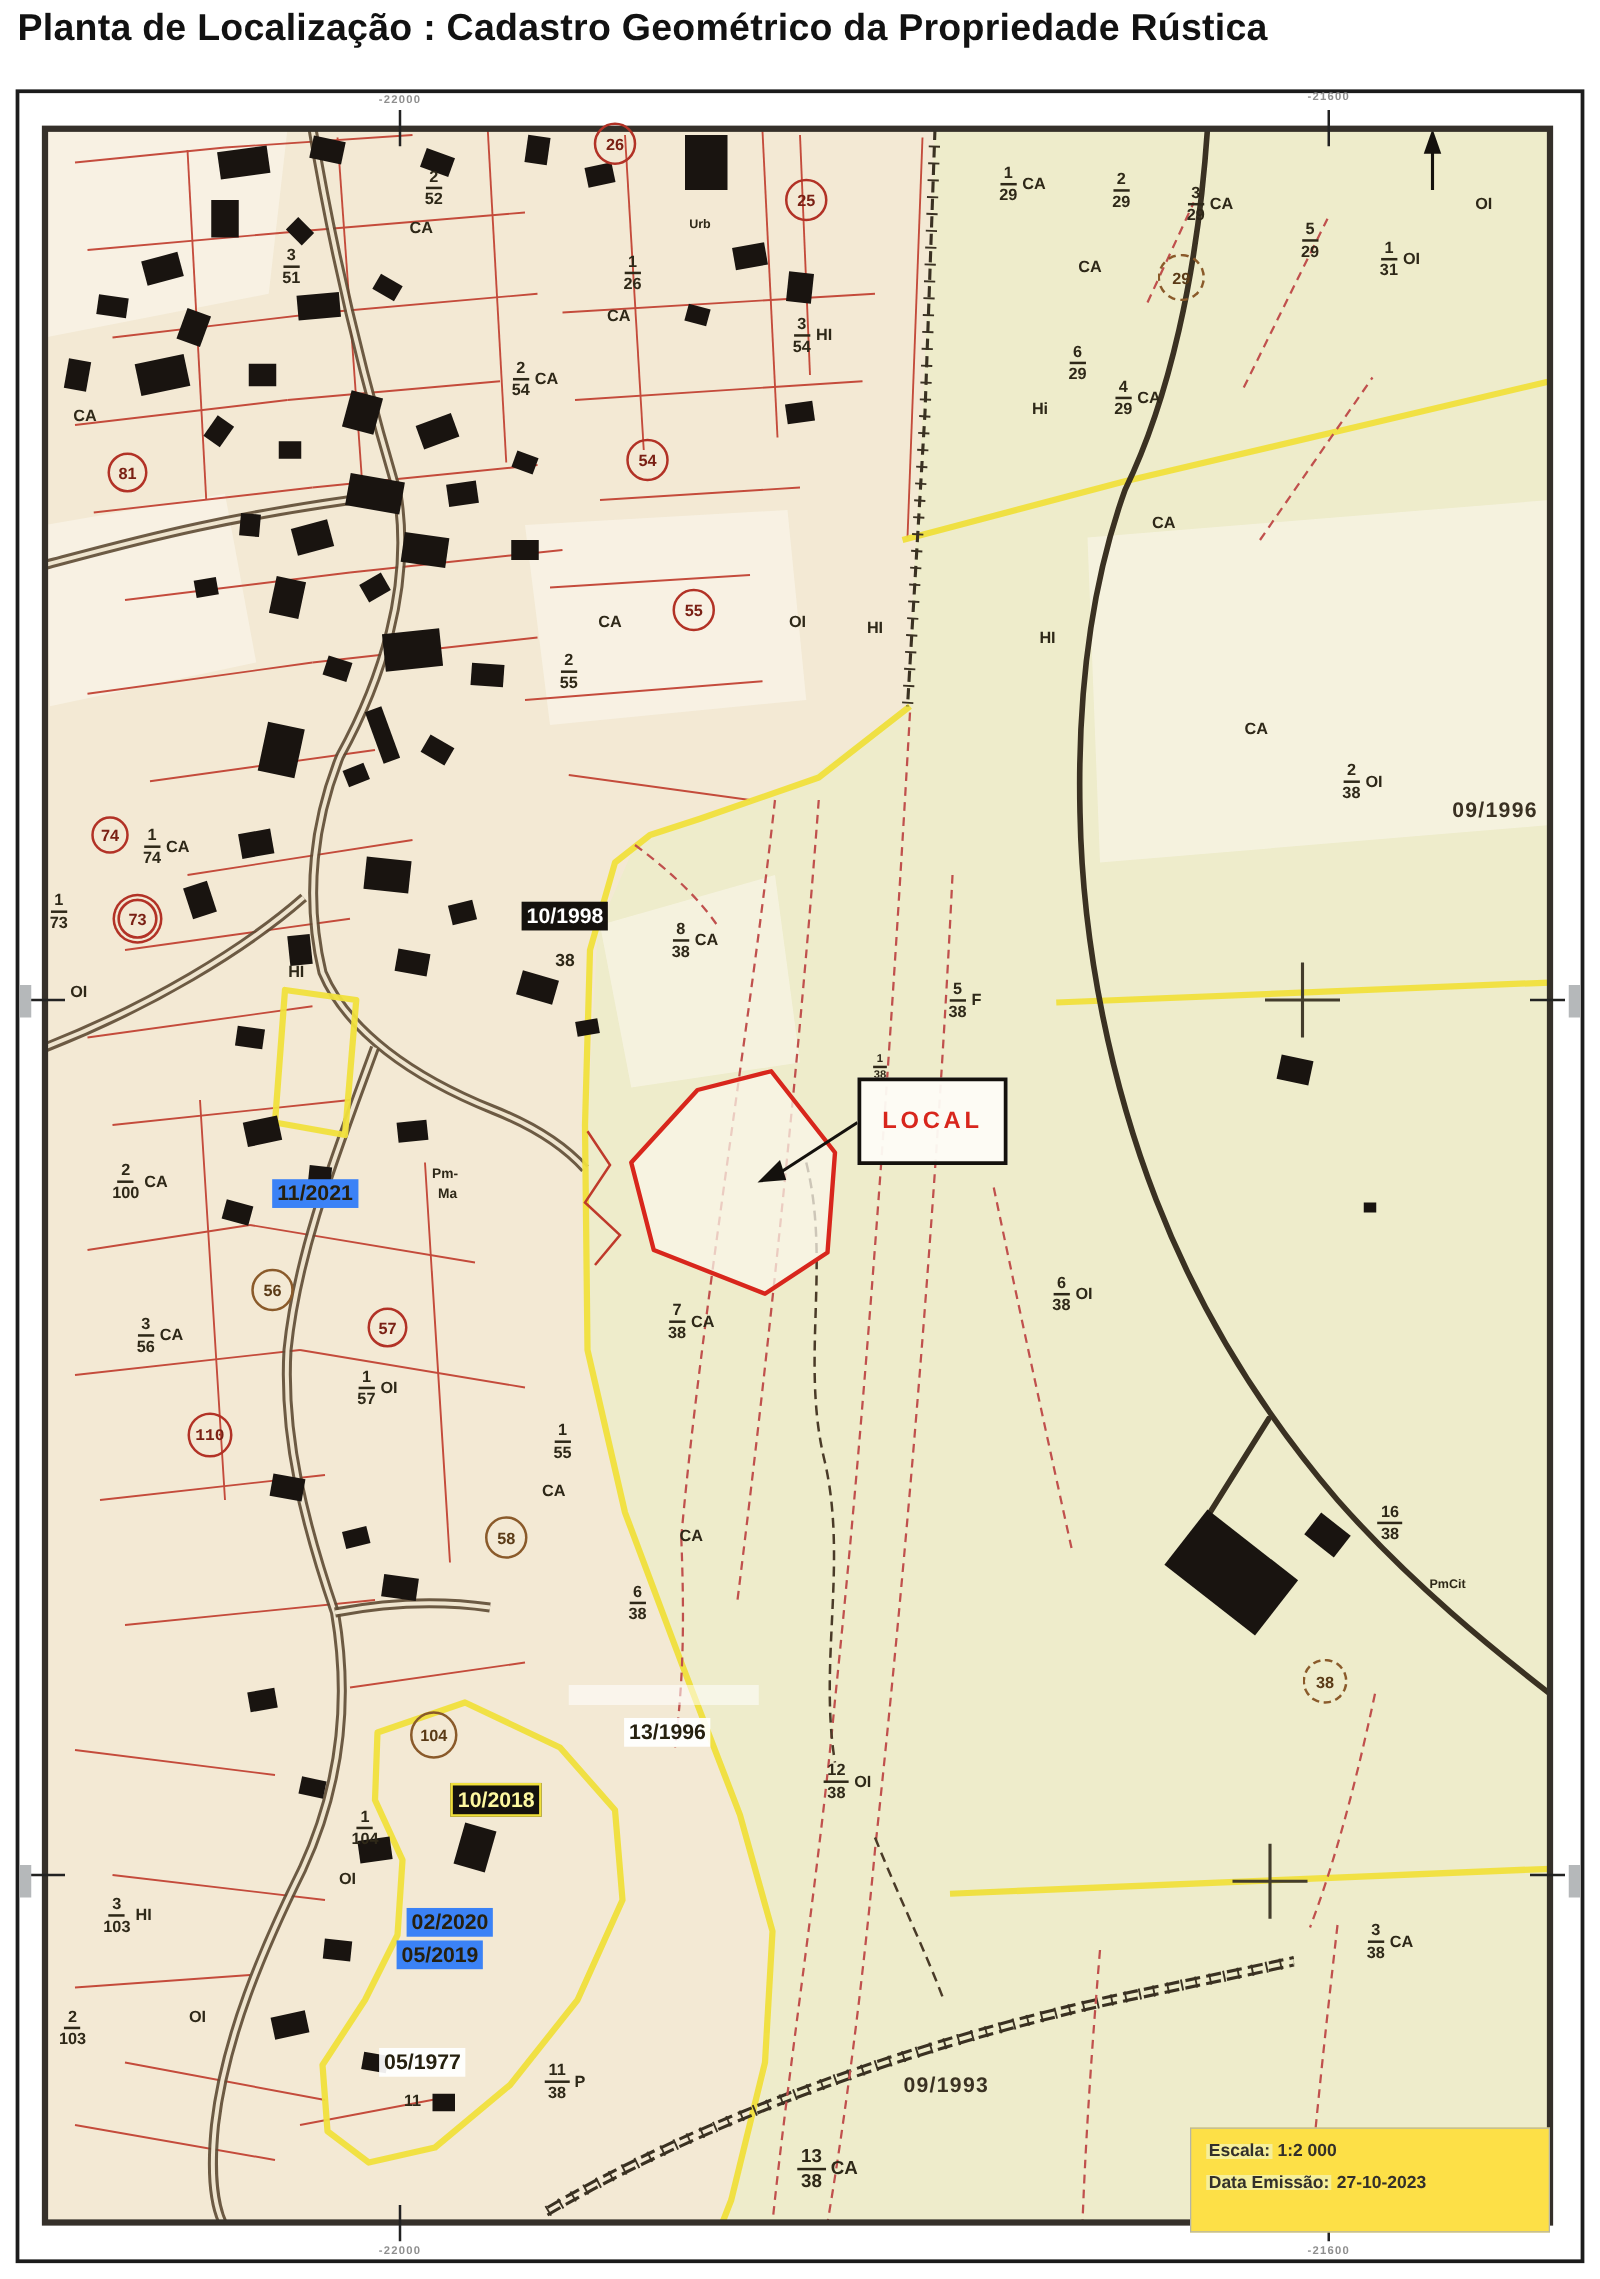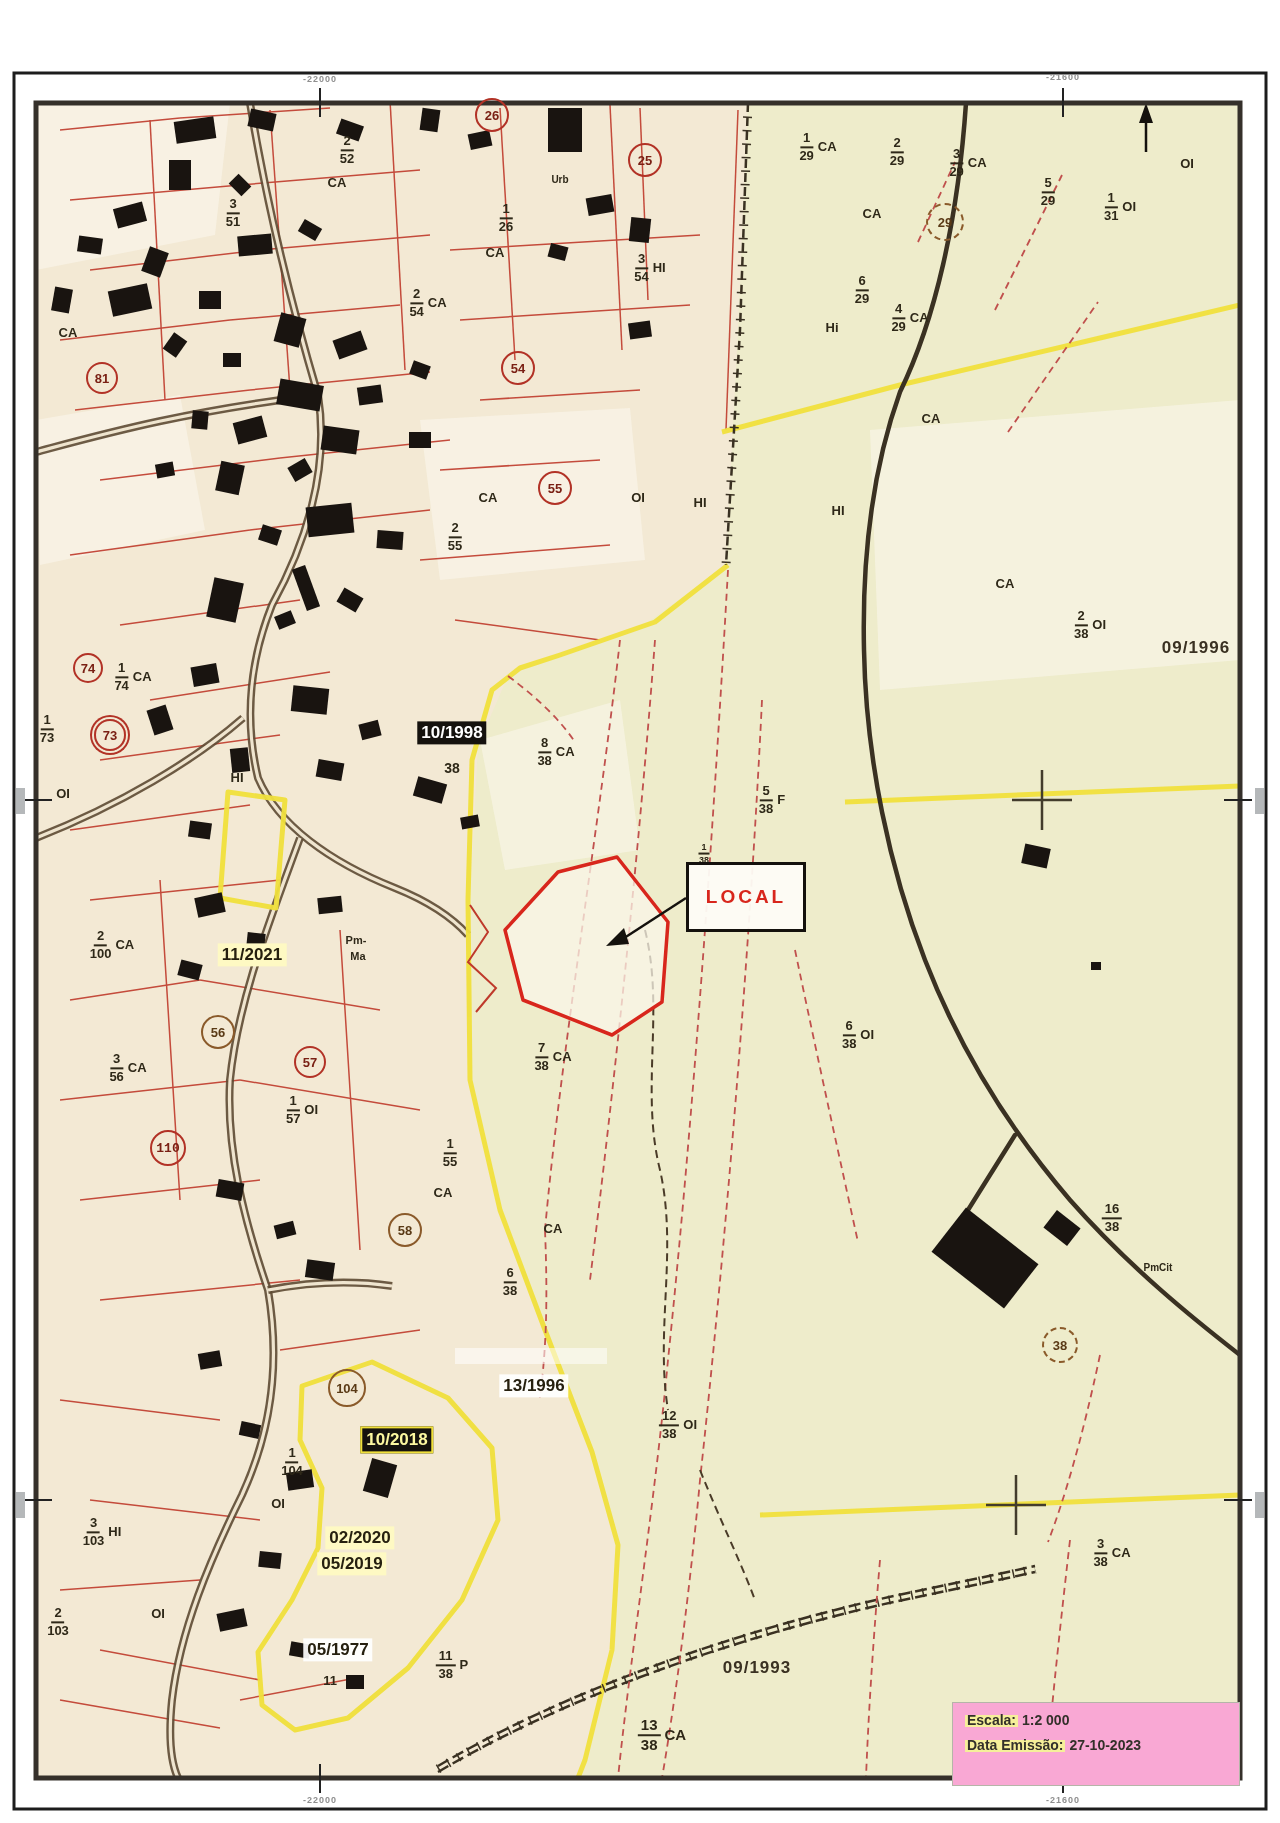--- a/index.html
+++ b/index.html
@@ -14,34 +14,35 @@
   .fn{border-bottom:2px solid currentColor;padding:0 3px 1px 3px;}
   .fd{padding-top:1px;}
   .suf{margin-left:1px;}
   .tlbl{position:absolute;transform:translate(-50%,-50%);color:#2e2818;font-weight:700;white-space:nowrap;line-height:1;}
   .circ{position:absolute;transform:translate(-50%,-50%);border:2.2px solid #b23226;color:#7a2014;border-radius:50%;display:flex;align-items:center;justify-content:center;font-weight:700;font-size:13px;background:transparent;}
   .circ.brown{border-color:#8a5a2a;color:#5a3a16;}
   .circ.dash{border-style:dashed;}
   .circ.dbl{box-shadow:0 0 0 2px #f3e9d4,0 0 0 4px #b23226;}
   .stamp{position:absolute;transform:translate(-50%,-50%);font-size:17px;font-weight:700;padding:1px 4px;white-space:nowrap;line-height:1.25;}
   .st-black{background:#15120e;color:#ffffff;}
-  .st-yellow{background:#fef9c3;color:#26200f;}
+  .st-yellow{background:#3b82f6;color:#26200f;}
   .st-white{background:rgba(255,255,255,0.92);color:#26200f;}
   .st-plain{color:#3a3122;letter-spacing:1px;padding:0;}
   .st-blackyellow{background:#15120e;color:#fdf8a0;border:2px solid #f0e03c;}
   #local-box{position:absolute;border:3.5px solid #14110d;background:rgba(253,252,245,0.95);display:flex;align-items:center;justify-content:center;}
   #local-box span{color:#d8261c;font-weight:800;font-size:19px;letter-spacing:3px;}
-  #info-box{position:absolute;background:#f9a8d4;border:1px solid #b5b5a8;padding:9px 12px;box-sizing:border-box;}
+  #info-box{position:absolute;background:#fde047;border:1px solid #b5b5a8;padding:9px 12px;box-sizing:border-box;}
   .info-line{font-size:14px;font-weight:700;color:#33302a;margin-bottom:9px;white-space:nowrap;}
   .info-label{background:linear-gradient(transparent 20%, #f6ef9a 20%, #f6ef9a 95%, transparent 95%);padding:0 2px;}
 </style>
 </head>
 <body>
 
 <div id="page">
+  <div id="title">Planta de Localização : Cadastro Geométrico da Propriedade Rústica</div>
 
   <div id="map-wrap">
     <div id="map-svg-holder"><svg width="1280" height="1823" viewBox="0 0 1280 1823">
           <defs>
             <clipPath id="mapclip">
               <rect x="36" y="103" width="1204" height="1675"></rect>
             </clipPath>
           </defs>
           <rect x="36" y="103" width="1204" height="1675" fill="#eeeccb"></rect>
           <g clip-path="url(#mapclip)">

